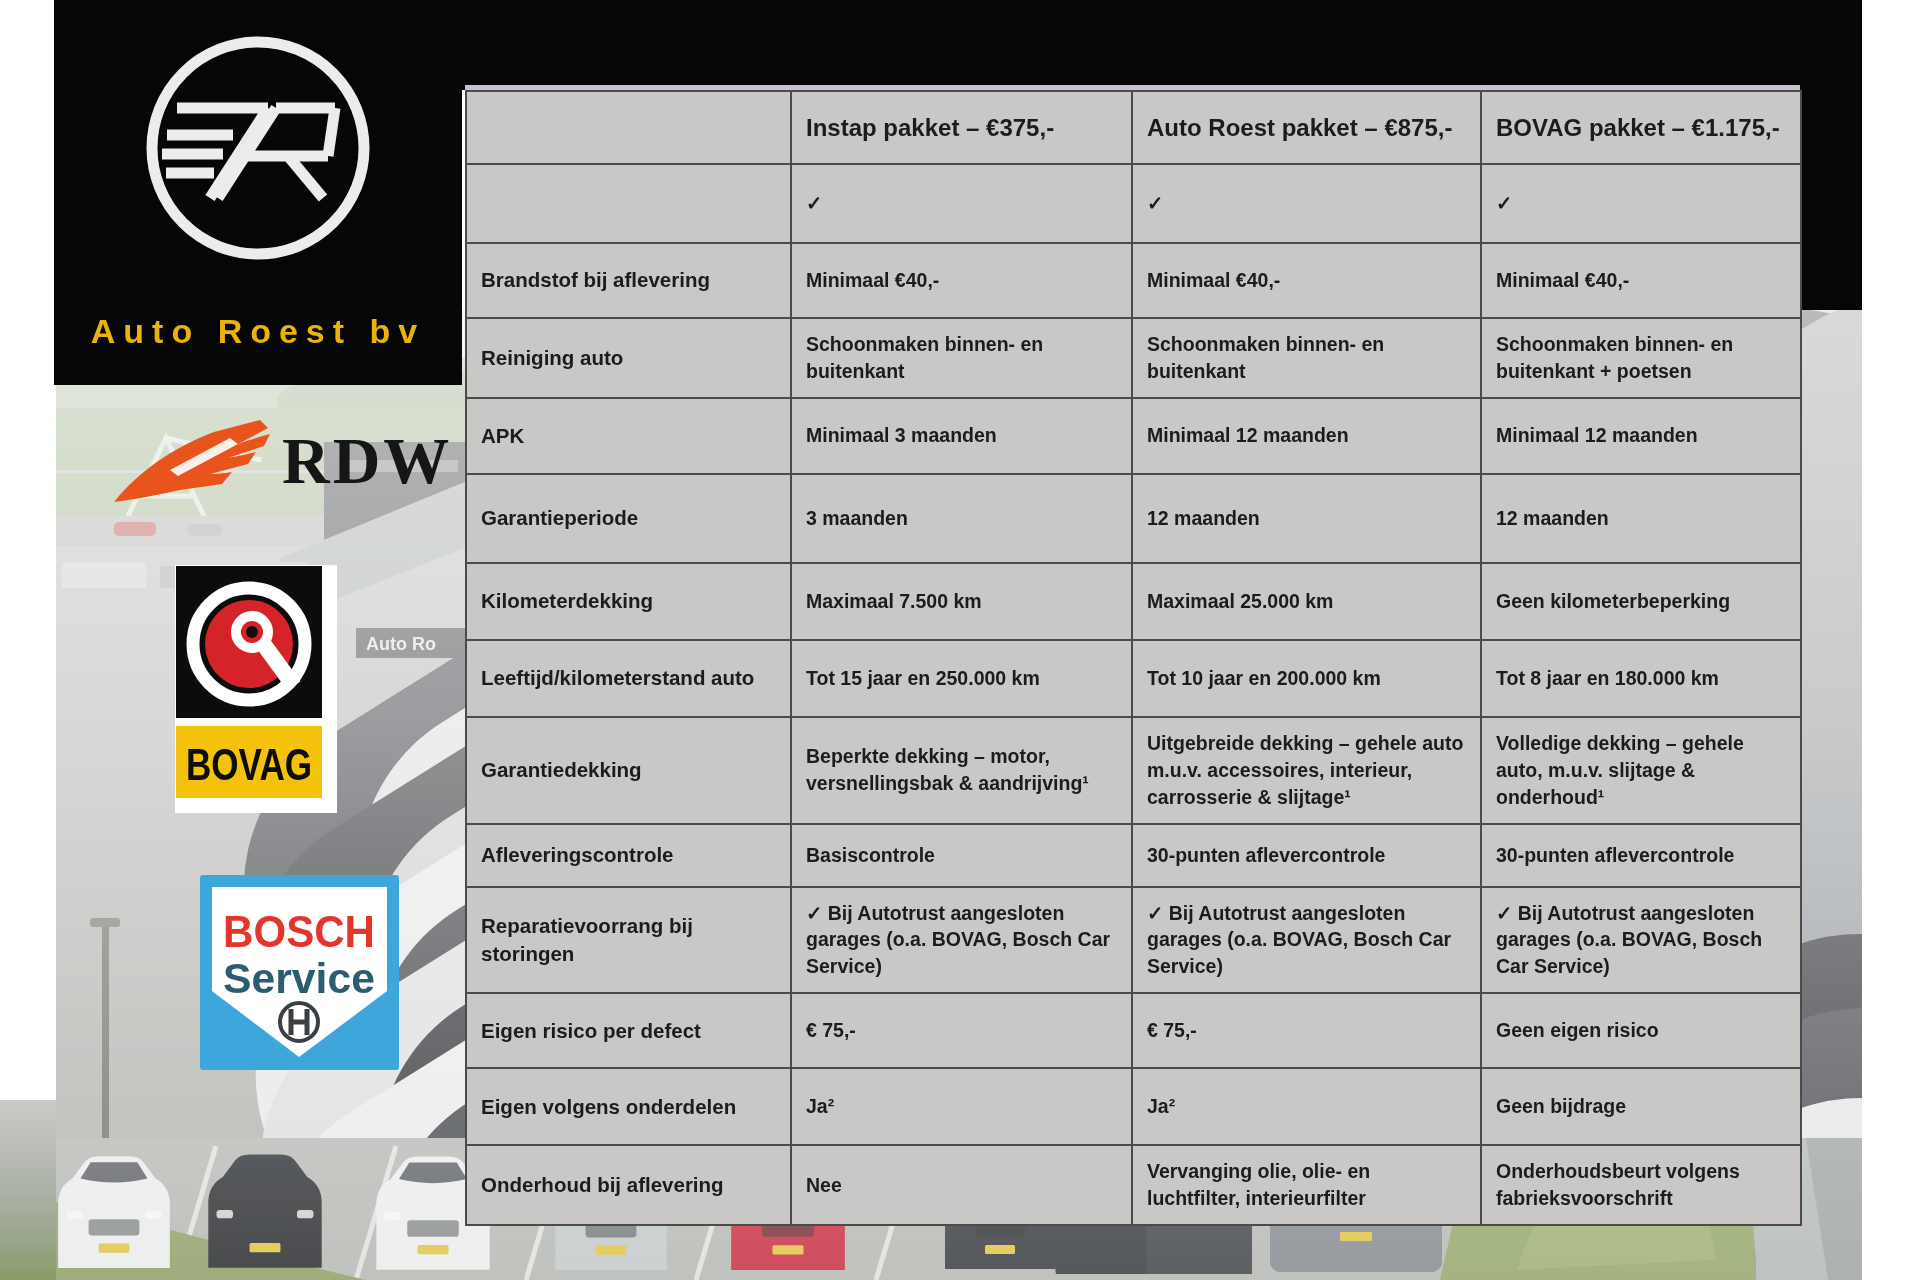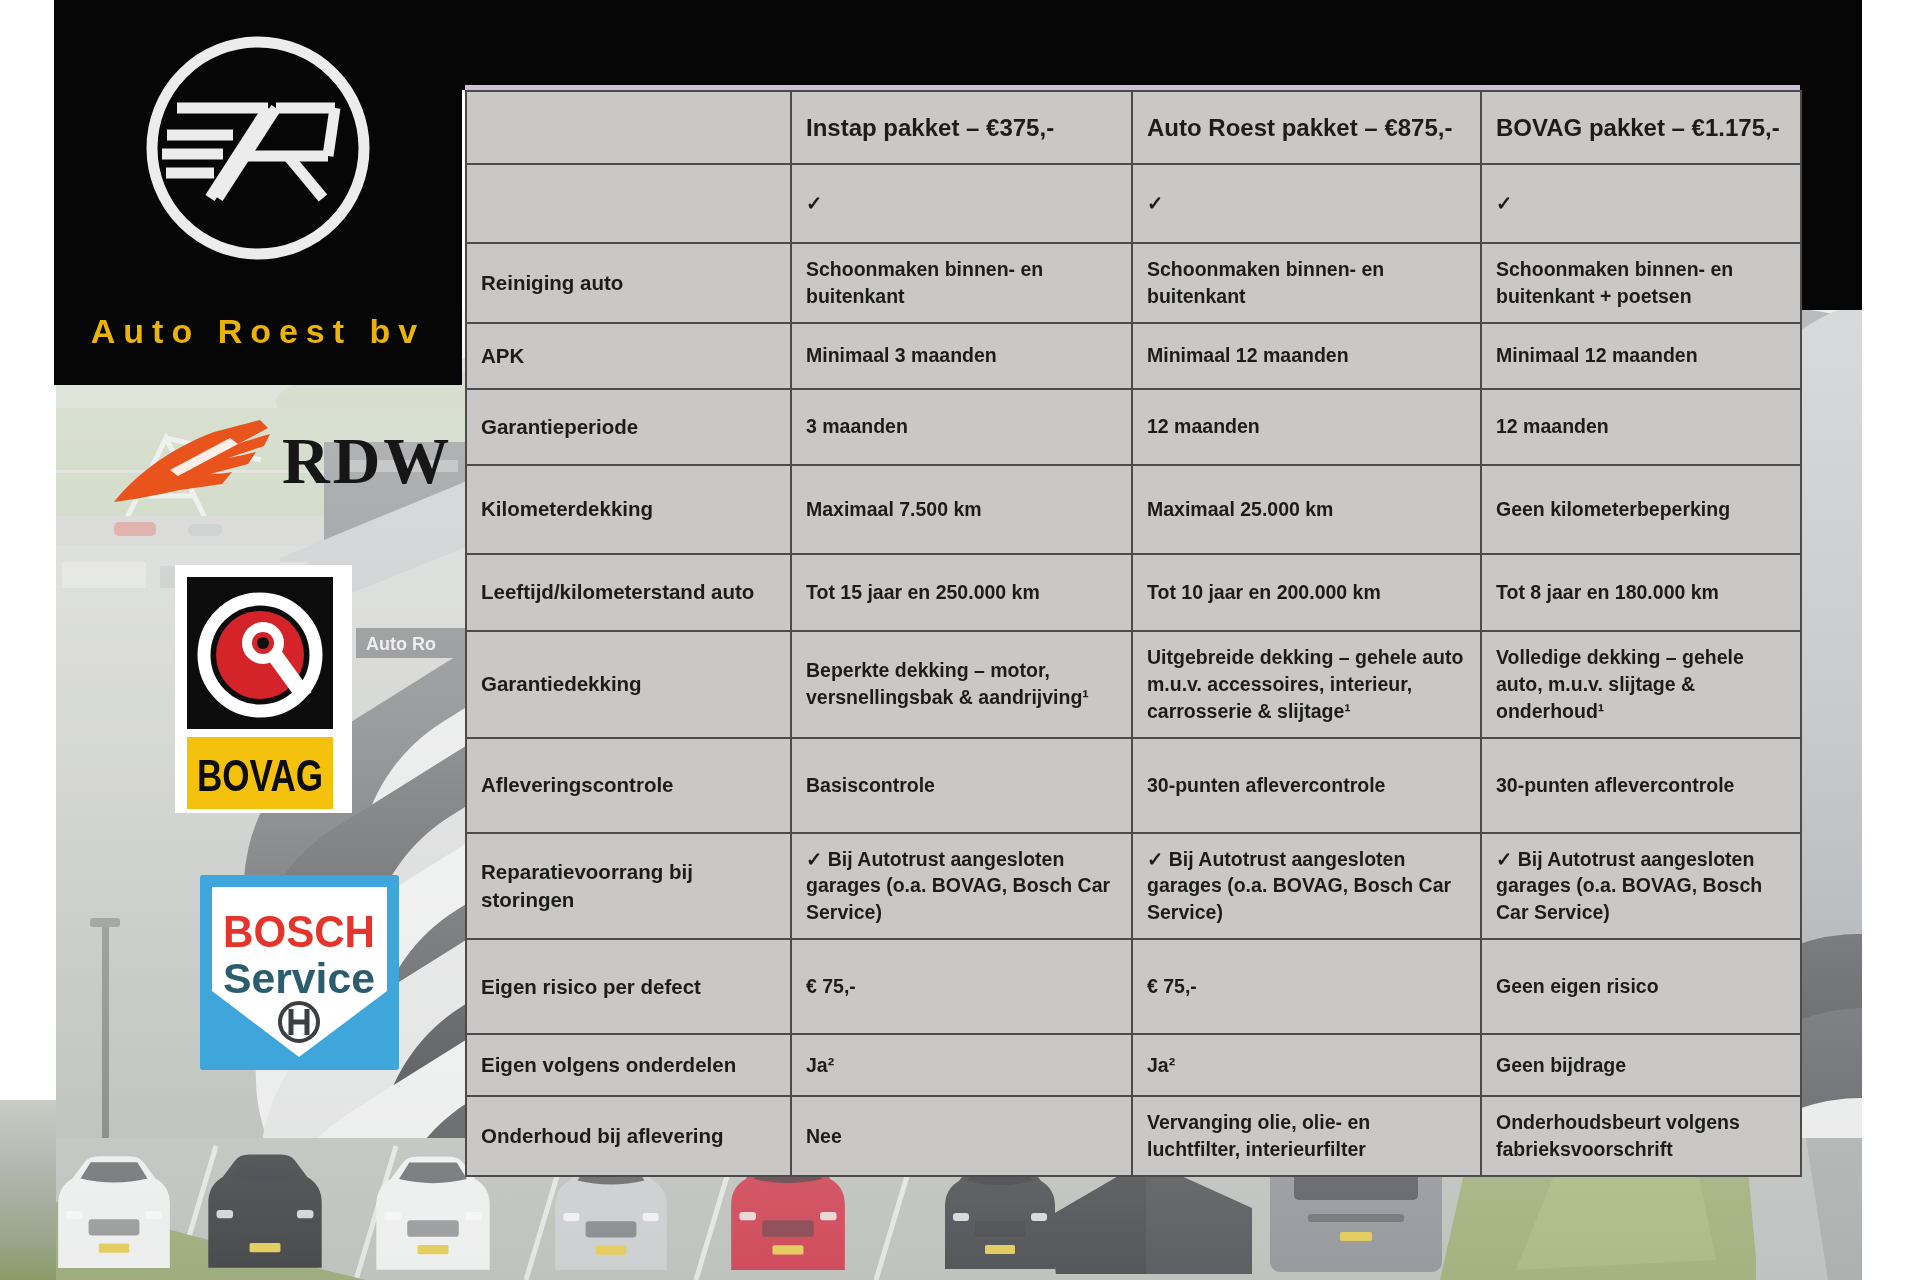--- a/index.html
+++ b/index.html
@@ -21,22 +21,22 @@
   .band-right{position:absolute;left:1800px;top:0;width:62px;height:310px;background:#060606;}
   .logo-box{position:absolute;left:54px;top:0;width:408px;height:385px;background:#060606;
             display:flex;flex-direction:column;align-items:center;}
   .logo-box svg{margin-top:28px;}
   .dealer-name{margin-top:44px;color:#eab308;font-size:34px;font-weight:700;letter-spacing:8px;white-space:nowrap;}
 
   
   .rdw{position:absolute;left:110px;top:418px;display:flex;align-items:center;}
   .rdw-text{font-family:"Liberation Serif",serif;font-weight:700;font-size:66px;color:#161616;
             letter-spacing:3px;margin-left:6px;line-height:86px;}
-  .bovag{position:absolute;left:175px;top:565px;width:177px;height:248px;background:#ffffff;
-         box-sizing:border-box;padding:12px;}
+  .bovag{position:absolute;left:175px;top:565px;width:162px;height:248px;background:#ffffff;
+         box-sizing:border-box;padding:1px;}
   .bosch{position:absolute;left:158px;top:875px;width:199px;height:195px;margin-left:42px;}
 
   
   .pkg-wrap{position:absolute;left:465px;top:85px;width:1335px;border-top:5px solid #cbc1d2;}
   table.pkg{border-collapse:collapse;table-layout:fixed;width:1335px;background:#c9c8c6;
             border:2px solid #3c3c3c;}
   .pkg th,.pkg td{border:2px solid #4b4b4b;vertical-align:middle;text-align:left;
             padding:12px 14px;color:#1c1c1c;font-weight:700;line-height:1.38;
             word-wrap:break-word;}
   .pkg th{font-size:24px;}
@@ -46,21 +46,21 @@
   .pkg tr:nth-child(2){height:79px;}
   .pkg tr:nth-child(3){height:75px;}
   .pkg tr:nth-child(4){height:66px;}
   .pkg tr:nth-child(5){height:76px;}
   .pkg tr:nth-child(6){height:89px;}
   .pkg tr:nth-child(7){height:77px;}
   .pkg tr:nth-child(8){height:77px;}
   .pkg tr:nth-child(9){height:95px;}
   .pkg tr:nth-child(10){height:63px;}
   .pkg tr:nth-child(11){height:95px;}
-  .pkg tr:nth-child(12){height:62px;border-radius:30px;}
+  .pkg tr:nth-child(12){height:75px;border-radius:30px;}
   .pkg tr:nth-child(13){height:77px;}
   .pkg tr:nth-child(14){height:67px;}
 </style>
 </head>
 <body>
 
 <div class="stage">
 
   <div class="photo">
     <svg width="1806" height="970" viewBox="0 0 1806 970">
@@ -245,20 +245,26 @@
         <th>Auto Roest pakket – €875,-</th>
         <th>BOVAG pakket – €1.175,-</th>
       </tr>
       <tr>
         <td class="lbl"></td>
         <td>✓</td>
         <td>✓</td>
         <td>✓</td>
       </tr>
       <tr>
+        <td class="lbl">Brandstof bij aflevering</td>
+        <td>Minimaal €40,-</td>
+        <td>Minimaal €40,-</td>
+        <td>Minimaal €40,-</td>
+      </tr>
+      <tr>
         <td class="lbl">Reiniging auto</td>
         <td>Schoonmaken binnen- en buitenkant</td>
         <td>Schoonmaken binnen- en buitenkant</td>
         <td>Schoonmaken binnen- en buitenkant + poetsen</td>
       </tr>
       <tr>
         <td class="lbl">APK</td>
         <td>Minimaal 3 maanden</td>
         <td>Minimaal 12 maanden</td>
         <td>Minimaal 12 maanden</td>

